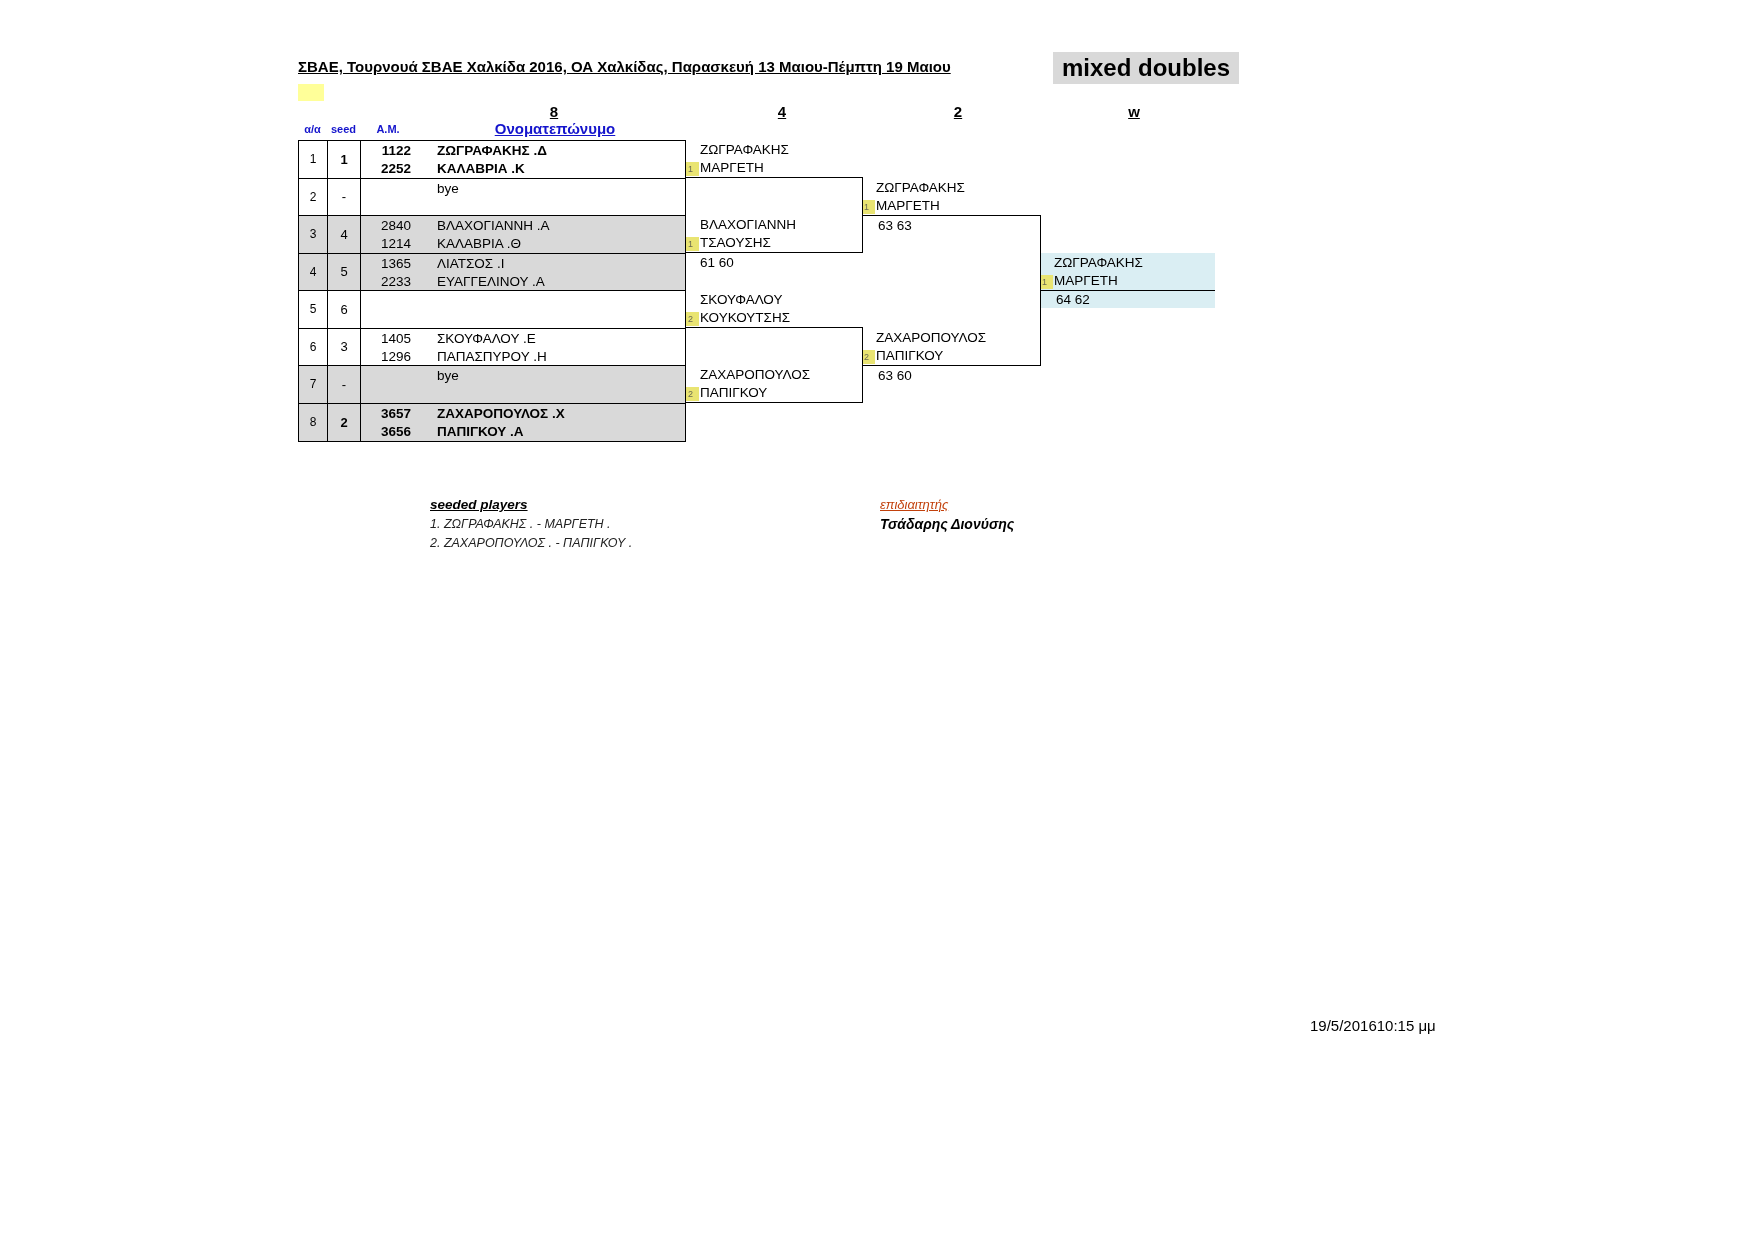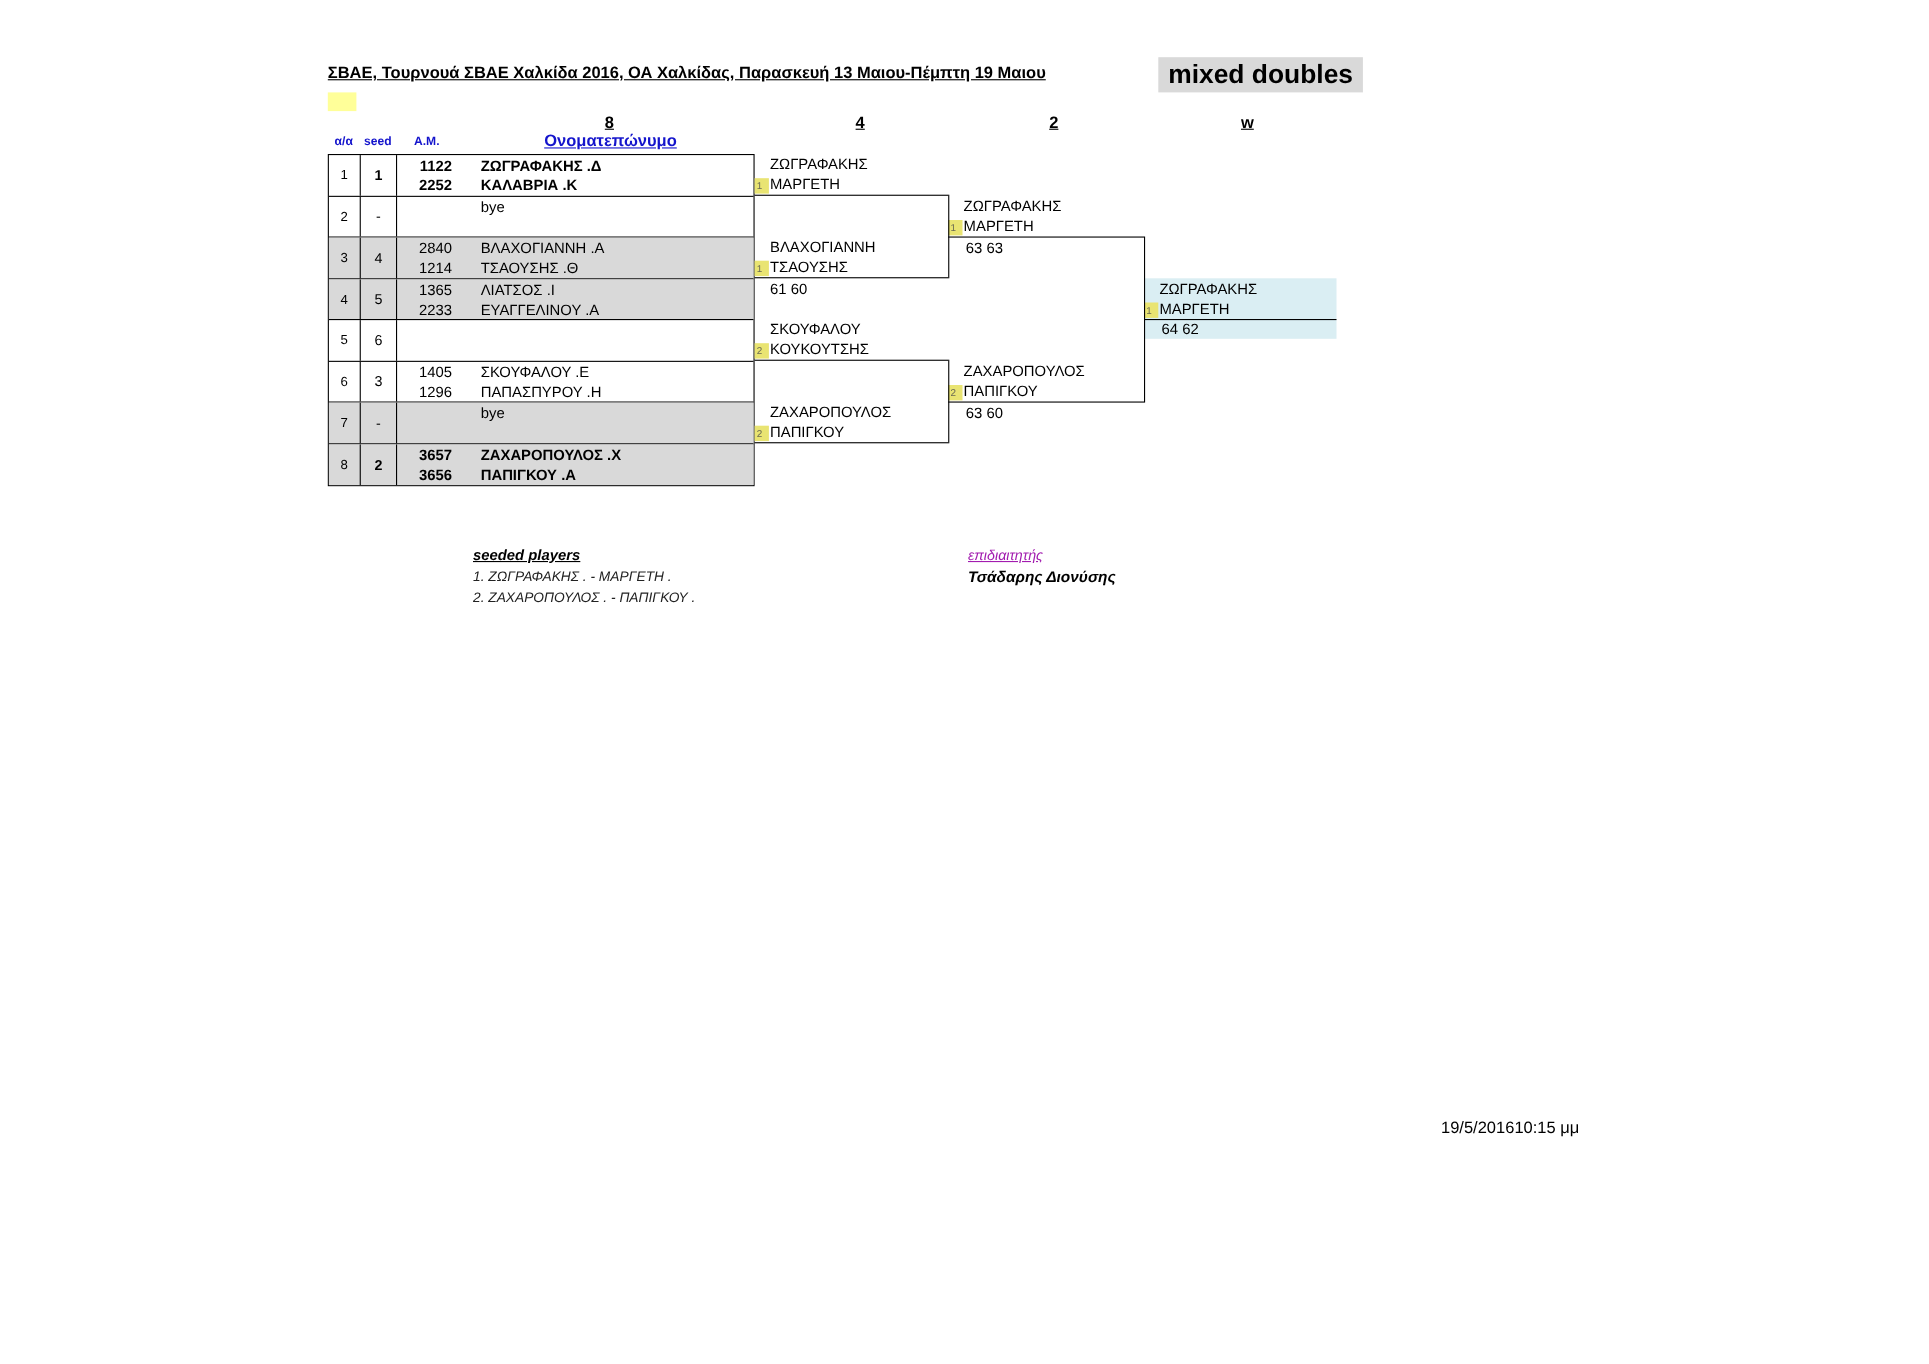--- a/index.html
+++ b/index.html
@@ -33,21 +33,21 @@
   .wline.marked { position:relative; }
   .marker { position:absolute; left:0; bottom:1px; width:13px; height:14px; background:var(--marker,#e9e472);
             font-size:9px; line-height:14px; color:#6a6a52; padding-left:2px; }
   .hline { position:absolute; height:1px; background:#000; }
   .vline { position:absolute; width:1px; background:#000; }
   .score { position:absolute; font-size:13.5px; white-space:nowrap; }
   .final-bg { left:1040px; top:253px; width:175px; height:55px; background:var(--winner_bg,#daeef3); }
 
   .foot-head { font-size:13.5px; font-weight:bold; font-style:italic; text-decoration:underline; white-space:nowrap; }
   .foot-line { font-size:12.5px; font-style:italic; white-space:nowrap; color:#222; }
-  .ref-label { font-size:13px; font-style:italic; text-decoration:underline; white-space:nowrap; color:#a21caf; }
+  .ref-label { font-size:13px; font-style:italic; text-decoration:underline; white-space:nowrap; color:#c2410c; }
   .ref-name { font-size:14px; font-weight:bold; font-style:italic; white-space:nowrap; }
   .timestamp { left:1310px; top:1017px; font-size:15px; white-space:nowrap; }
 </style>
 </head>
 <body>
 
 <div class="page">
 
   <div class="abs title">ΣΒΑΕ, Τουρνουά ΣΒΑΕ Χαλκίδα 2016, ΟΑ Χαλκίδας, Παρασκευή 13 Μαιου-Πέμπτη 19 Μαιου</div>
   <div class="abs event">mixed doubles</div>
@@ -98,21 +98,21 @@
     <div class="drow shaded">
       <div class="cell-pos">3</div>
       <div class="cell-seed">4</div>
       <div class="cell-names">
         <div class="nline">
             <span class="am">2840</span>
             <span class="nm">ΒΛΑΧΟΓΙΑΝΝΗ .Α</span>
           </div>
         <div class="nline">
             <span class="am">1214</span>
-            <span class="nm">ΤΣΑΟΥΣΗΣ .Θ</span>
+            <span class="nm">ΚΑΛΑΒΡΙΑ .Θ</span>
           </div>
       </div>
     </div>
 
     <div class="drow shaded">
       <div class="cell-pos">4</div>
       <div class="cell-seed">5</div>
       <div class="cell-names">
         <div class="nline">
             <span class="am">1365</span>

